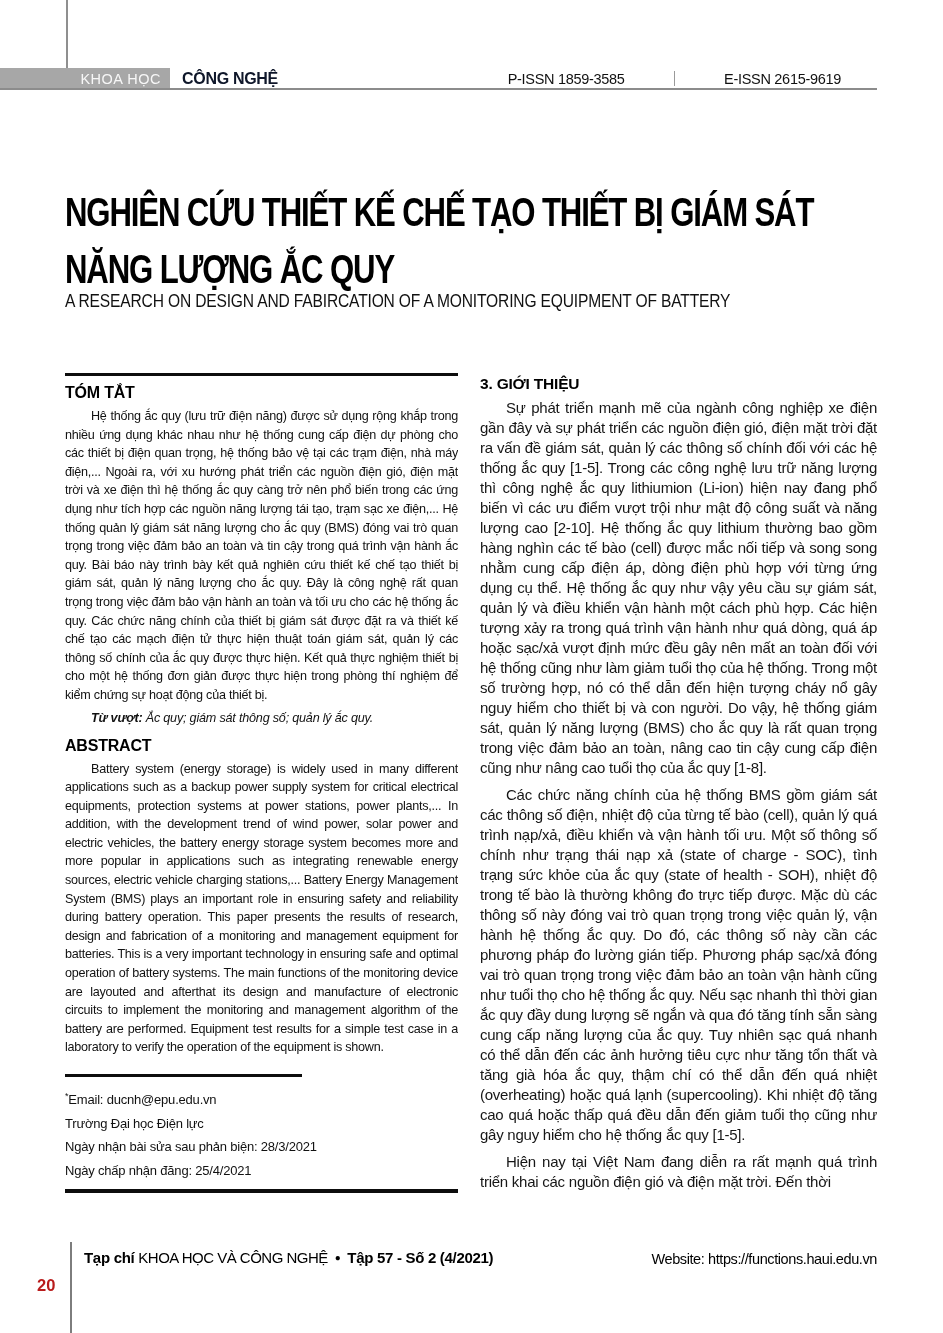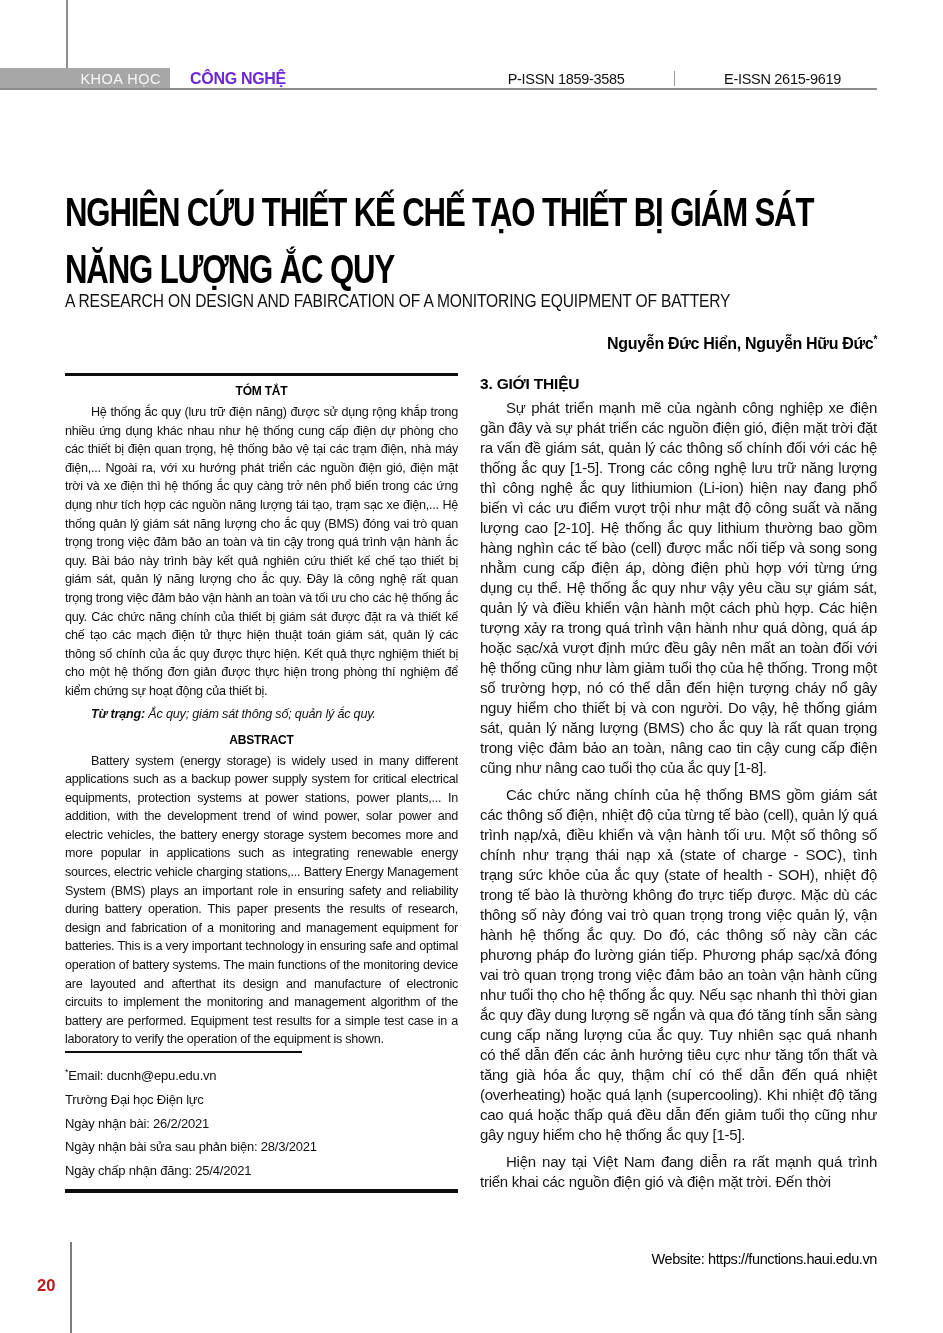--- a/index.html
+++ b/index.html
@@ -4,35 +4,35 @@
 <style>
   * { margin:0; padding:0; box-sizing:border-box; }
   html,body { background:#ffffff; }
   body { font-family:"Liberation Sans","DejaVu Sans",sans-serif; color:#1a1a1a; }
   .page { position:relative; width:943px; height:1333px; background:#fff; overflow:hidden; }
 
   
   .top-vline { position:absolute; left:66px; top:0; width:2px; height:69px; background:#8f8f8f; }
   .header-bar { position:absolute; left:0; top:68px; width:907px; height:21px; display:flex; align-items:center; }
   .khoahoc-box { width:170px; height:21px; background:#a7a7a7; color:#f7f7f7; font-size:14.5px; font-weight:400; letter-spacing:0.5px; display:flex; align-items:center; justify-content:flex-end; padding-right:9px; }
-  .congnghe { margin-left:20px; font-size:16px; font-weight:700; letter-spacing:-0.3px; color:#6d28d9; }
+  .congnghe { margin-left:12px; font-size:16px; font-weight:700; letter-spacing:-0.3px; color:#0f172a; }
   .issn-wrap { position:absolute; right:66px; top:0; height:21px; display:flex; align-items:center; font-size:14.5px; letter-spacing:-0.3px; color:#111;gap:39px; }
   .issn-sep { width:1.5px; height:15px; background:#9a9a9a; margin:0 10px; }
   .header-rule { position:absolute; left:0; top:88px; width:877px; height:2px; background:#8c8c8c; }
 
   
   .title-vi { position:absolute; left:65px; top:184px; font-size:41px; font-weight:700; letter-spacing:-1.5px; line-height:57px; color:#000; transform:scaleX(0.76); transform-origin:left top; }
   .title-vi div { white-space:nowrap; }
   .title-en { position:absolute; left:65px; top:290px; font-size:19px; font-weight:400; letter-spacing:-0.2px; color:#111; white-space:nowrap; transform:scaleX(0.82); transform-origin:left top; }
   .authors { position:absolute; right:66px; top:334px; font-size:16px; font-weight:700; letter-spacing:-0.3px; color:#000; }
   .authors sup { font-size:10px; }
 
   
   .left-col { position:absolute; left:65px; top:373px; width:393px; height:820px; border-top:3.5px solid #0d0d0d; border-bottom:4px solid #0d0d0d; overflow:hidden; }
-  .abs-heading { margin-top:8px; font-size:12px; font-weight:700; letter-spacing:-0.2px; color:#000;text-align:center; }
+  .abs-heading { margin-top:8px; font-size:16px; font-weight:700; letter-spacing:-0.2px; color:#000; }
   .abs-body { margin-top:5px; font-size:12.6px; line-height:18.6px; letter-spacing:-0.25px; text-align:justify; text-indent:26px; color:#111; }
   .kw-line { margin-top:6px; font-size:12.6px; font-style:italic; letter-spacing:-0.2px; text-indent:26px; color:#111; }
   .kw-line .kw-label { font-weight:700; }
   .abs-heading.second { margin-top:12px; }
 
   .affil-area { position:absolute; left:0; bottom:7px; right:0; font-size:13px; line-height:23.5px; letter-spacing:-0.2px; color:#111; }
   .affil-rule { width:237px; height:2.5px; background:#0d0d0d; margin-bottom:8px; }
   .affil-area sup { font-size:9px; }
 
   
@@ -65,49 +65,51 @@
       <span>E-ISSN 2615-9619</span>
     </div>
   </div>
   <div class="header-rule"></div>
 
   <div class="title-vi">
     <div>NGHIÊN CỨU THIẾT KẾ CHẾ TẠO THIẾT BỊ GIÁM SÁT</div>
     <div>NĂNG LƯỢNG ẮC QUY</div>
   </div>
   <div class="title-en">A RESEARCH ON DESIGN AND FABIRCATION OF A MONITORING EQUIPMENT OF BATTERY</div>
-  <div class="authors">
-    <span>Nguyễn Đức Hiển, Nguyễn Hữu Đức</span><sup>*</sup>
-  </div>
 
   <div class="left-col">
     <div class="abs-heading">TÓM TẮT</div>
     <div class="abs-body">Hệ thống ắc quy (lưu trữ điện năng) được sử dụng rộng khắp trong nhiều ứng dụng khác nhau như hệ thống cung cấp điện dự phòng cho các thiết bị điện quan trọng, hệ thống bảo vệ tại các trạm điện, nhà máy điện,... Ngoài ra, với xu hướng phát triển các nguồn điện gió, điện mặt trời và xe điện thì hệ thống ắc quy càng trở nên phổ biến trong các ứng dụng như tích hợp các nguồn năng lượng tái tạo, trạm sạc xe điện,... Hệ thống quản lý giám sát năng lượng cho ắc quy (BMS) đóng vai trò quan trọng trong việc đảm bảo an toàn và tin cậy trong quá trình vận hành ắc quy. Bài báo này trình bày kết quả nghiên cứu thiết kế chế tạo thiết bị giám sát, quản lý năng lượng cho ắc quy. Đây là công nghệ rất quan trọng trong việc đảm bảo vận hành an toàn và tối ưu cho các hệ thống ắc quy. Các chức năng chính của thiết bị giám sát được đặt ra và thiết kế chế tạo các mạch điện tử thực hiện thuật toán giám sát, quản lý các thông số chính của ắc quy được thực hiện. Kết quả thực nghiệm thiết bị cho một hệ thống đơn giản được thực hiện trong phòng thí nghiệm để kiểm chứng sự hoạt động của thiết bị.</div>
     <div class="kw-line">
-      <span class="kw-label">Từ trạng:</span><span> Ắc quy; giám sát thông số; quản lý ắc quy.</span>
+      <span class="kw-label">Từ vượt:</span><span> Ắc quy; giám sát thông số; quản lý ắc quy.</span>
     </div>
     <div class="abs-heading second">ABSTRACT</div>
     <div class="abs-body">Battery system (energy storage) is widely used in many different applications such as a backup power supply system for critical electrical equipments, protection systems at power stations, power plants,... In addition, with the development trend of wind power, solar power and electric vehicles, the battery energy storage system becomes more and more popular in applications such as integrating renewable energy sources, electric vehicle charging stations,... Battery Energy Management System (BMS) plays an important role in ensuring safety and reliability during battery operation. This paper presents the results of research, design and fabrication of a monitoring and management equipment for batteries. This is a very important technology in ensuring safe and optimal operation of battery systems. The main functions of the monitoring device are layouted and afterthat its design and manufacture of electronic circuits to implement the monitoring and management algorithm of the battery are performed. Equipment test results for a simple test case in a laboratory to verify the operation of the equipment is shown.</div>
 
     <div class="affil-area">
       <div class="affil-rule"></div>
       <div><sup>*</sup><span>Email: ducnh@epu.edu.vn</span></div>
       <div>Trường Đại học Điện lực</div>
-      <div>Ngày nhận bài: 26/2/2021</div>
       <div>Ngày nhận bài sửa sau phản biện: 28/3/2021</div>
       <div>Ngày chấp nhận đăng: 25/4/2021</div>
     </div>
   </div>
 
   <div class="right-col">
     <div class="sec-heading">3. GIỚI THIỆU</div>
     <div class="main-para">Sự phát triển mạnh mẽ của ngành công nghiệp xe điện gần đây và sự phát triển các nguồn điện gió, điện mặt trời đặt ra vấn đề giám sát, quản lý các thông số chính đối với các hệ thống ắc quy [1-5]. Trong các công nghệ lưu trữ năng lượng thì công nghệ ắc quy lithiumion (Li-ion) hiện nay đang phổ biến vì các ưu điểm vượt trội như mật độ công suất và năng lượng cao [2-10]. Hệ thống ắc quy lithium thường bao gồm hàng nghìn các tế bào (cell) được mắc nối tiếp và song song nhằm cung cấp điện áp, dòng điện phù hợp với từng ứng dụng cụ thể. Hệ thống ắc quy như vậy yêu cầu sự giám sát, quản lý và điều khiển vận hành một cách phù hợp. Các hiện tượng xảy ra trong quá trình vận hành như quá dòng, quá áp hoặc sạc/xả vượt định mức đều gây nên mất an toàn đối với hệ thống cũng như làm giảm tuổi thọ của hệ thống. Trong một số trường hợp, nó có thể dẫn đến hiện tượng cháy nổ gây nguy hiểm cho thiết bị và con người. Do vậy, hệ thống giám sát, quản lý năng lượng (BMS) cho ắc quy là rất quan trọng trong việc đảm bảo an toàn, nâng cao tin cậy cung cấp điện cũng như nâng cao tuổi thọ của ắc quy [1-8].</div>
     <div class="main-para">Các chức năng chính của hệ thống BMS gồm giám sát các thông số điện, nhiệt độ của từng tế bào (cell), quản lý quá trình nạp/xả, điều khiển và vận hành tối ưu. Một số thông số chính như trạng thái nạp xả (state of charge - SOC), tình trạng sức khỏe của ắc quy (state of health - SOH), nhiệt độ trong tế bào là thường không đo trực tiếp được. Mặc dù các thông số này đóng vai trò quan trọng trong việc quản lý, vận hành hệ thống ắc quy. Do đó, các thông số này cần các phương pháp đo lường gián tiếp. Phương pháp sạc/xả đóng vai trò quan trọng trong việc đảm bảo an toàn vận hành cũng như tuổi thọ cho hệ thống ắc quy. Nếu sạc nhanh thì thời gian ắc quy đầy dung lượng sẽ ngắn và qua đó tăng tính sẵn sàng cung cấp năng lượng của ắc quy. Tuy nhiên sạc quá nhanh có thể dẫn đến các ảnh hưởng tiêu cực như tăng tổn thất và tăng già hóa ắc quy, thậm chí có thể dẫn đến quá nhiệt (overheating) hoặc quá lạnh (supercooling). Khi nhiệt độ tăng cao quá hoặc thấp quá đều dẫn đến giảm tuổi thọ cũng như gây nguy hiểm cho hệ thống ắc quy [1-5].</div>
     <div class="main-para">Hiện nay tại Việt Nam đang diễn ra rất mạnh quá trình triển khai các nguồn điện gió và điện mặt trời. Đến thời</div>
   </div>
 
   <div class="footer-page">20</div>
   <div class="footer-vline"></div>
+  <div class="footer-journal">
+    <span class="jp">Tạp chí</span>
+    <span class="jn">KHOA HỌC VÀ CÔNG NGHỆ</span>
+    <span class="jb">●</span>
+    <span class="ji">Tập 57 - Số 2 (4/2021)</span>
+  </div>
   <div class="footer-site">
     <span>Website:</span><span> https://functions.haui.edu.vn</span>
   </div>
 
 </div>
 
 </body></html>

